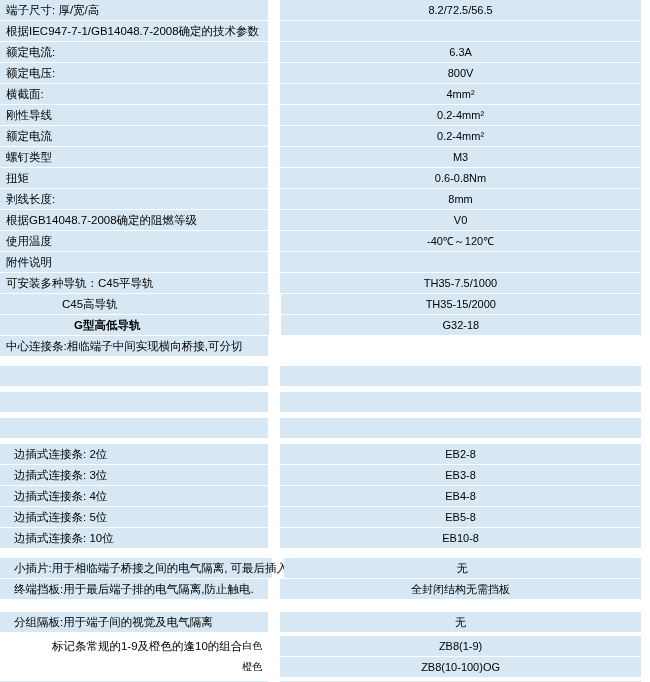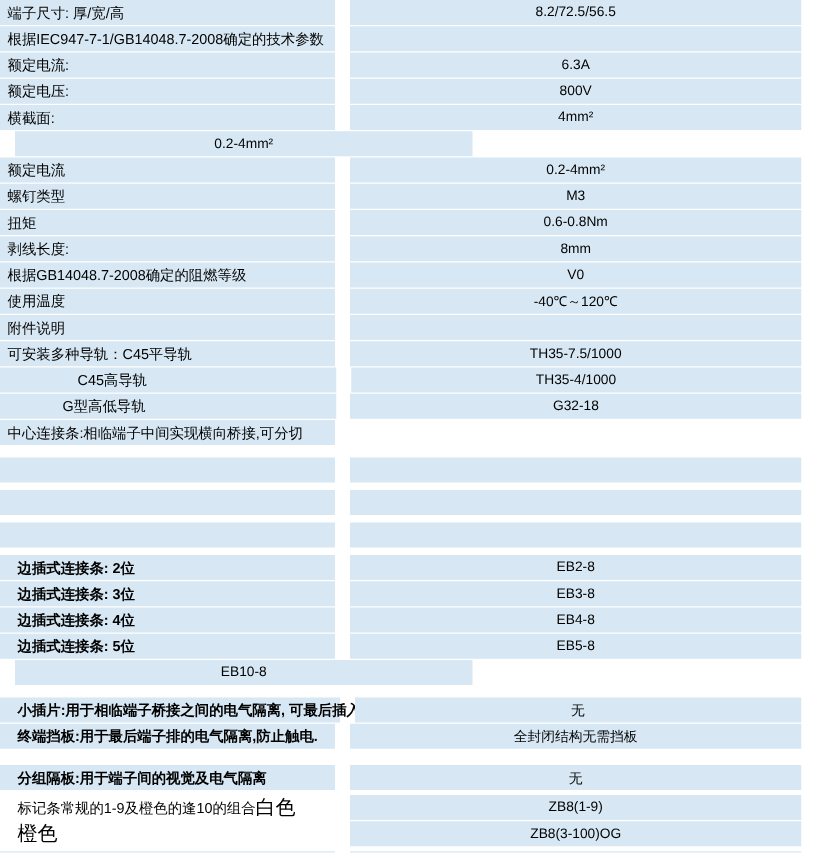--- a/index.html
+++ b/index.html
@@ -47,34 +47,34 @@
     display: flex;
     align-items: center;
     justify-content: center;
     font-size: 11px;
     white-space: nowrap;
   }
   .cell-left.blue { background: #d7e8f4; }
   .cell-right.blue { background: #d7e8f4; }
   .cell-right.plain { background: transparent; }
   .indent2 { padding-left: 62px; text-align: right; }
-  .indent3 { padding-left: 50px; }
-  .indent-sm { padding-left: 14px; font-weight: bold; }
+  .indent3 { padding-left: 74px; font-weight: bold; }
+  .indent-sm { padding-left: 14px; }
   .left-split {
     width: 272px;
     box-sizing: border-box;
     display: flex;
     align-items: center;
-    justify-content: flex-start;
+    justify-content: flex-end;
     padding: 0 6px 0 14px;
     font-size: 11.5px;
     white-space: nowrap;
   }
   .left-split .tag {
-    font-size: 16px;
+    font-size: 10px;
   }
   .spacer { height: 9px; }
   .spacer-sm { height: 5px; }
   .spacer-xs { height: 3px; }
 </style>
 </head>
 <body>
 
 <div class="sheet">
 
@@ -98,20 +98,21 @@
       <div class="cell-left blue">额定电压:</div>
       <div class="cell-gap"></div>
       <div class="cell-right blue">800V</div>
     </div>
     <div class="row">
       <div class="cell-left blue">横截面:</div>
       <div class="cell-gap"></div>
       <div class="cell-right blue">4mm²</div>
     </div>
     <div class="row">
+      <div class="cell-left blue">刚性导线</div>
       <div class="cell-gap"></div>
       <div class="cell-right blue">0.2-4mm²</div>
     </div>
     <div class="row">
       <div class="cell-left blue">额定电流</div>
       <div class="cell-gap"></div>
       <div class="cell-right blue">0.2-4mm²</div>
     </div>
     <div class="row">
       <div class="cell-left blue">螺钉类型</div>
@@ -144,21 +145,21 @@
       <div class="cell-right blue"></div>
     </div>
     <div class="row">
       <div class="cell-left blue">可安装多种导轨：C45平导轨</div>
       <div class="cell-gap"></div>
       <div class="cell-right blue">TH35-7.5/1000</div>
     </div>
     <div class="row">
       <div class="cell-left blue indent2">C45高导轨</div>
       <div class="cell-gap"></div>
-      <div class="cell-right blue">TH35-4/1000</div>
+      <div class="cell-right blue">TH35-15/2000</div>
     </div>
     <div class="row">
       <div class="cell-left blue indent3">G型高低导轨</div>
       <div class="cell-gap"></div>
       <div class="cell-right blue">G32-18</div>
     </div>
     <div class="row">
       <div class="cell-left blue">中心连接条:相临端子中间实现横向桥接,可分切</div>
       <div class="cell-gap"></div>
       <div class="cell-right plain"></div>
@@ -204,20 +205,21 @@
       <div class="cell-left blue indent-sm">边插式连接条: 4位</div>
       <div class="cell-gap"></div>
       <div class="cell-right blue">EB4-8</div>
     </div>
     <div class="row">
       <div class="cell-left blue indent-sm">边插式连接条: 5位</div>
       <div class="cell-gap"></div>
       <div class="cell-right blue">EB5-8</div>
     </div>
     <div class="row">
+      <div class="cell-left blue indent-sm">边插式连接条: 10位</div>
       <div class="cell-gap"></div>
       <div class="cell-right blue">EB10-8</div>
     </div>
   </div>
 
   <div class="spacer"></div>
 
   <div>
     <div class="row">
       <div class="cell-left blue indent-sm">小插片:用于相临端子桥接之间的电气隔离, 可最后插入</div>
@@ -252,21 +254,21 @@
       </div>
       <div class="cell-gap"></div>
       <div class="cell-right blue">ZB8(1-9)</div>
     </div>
     <div class="row">
       <div class="left-split blue">
         <span></span>
         <span class="tag">橙色</span>
       </div>
       <div class="cell-gap"></div>
-      <div class="cell-right blue">ZB8(3-100)OG</div>
+      <div class="cell-right blue">ZB8(10-100)OG</div>
     </div>
   </div>
 
   <div class="spacer-xs"></div>
 
   <div>
     <div class="row">
       <div class="cell-left blue indent-sm">固件体:对端子排终端的固定,防止松动脱落.</div>
       <div class="cell-gap"></div>
       <div class="cell-right blue">WE/UK</div>

